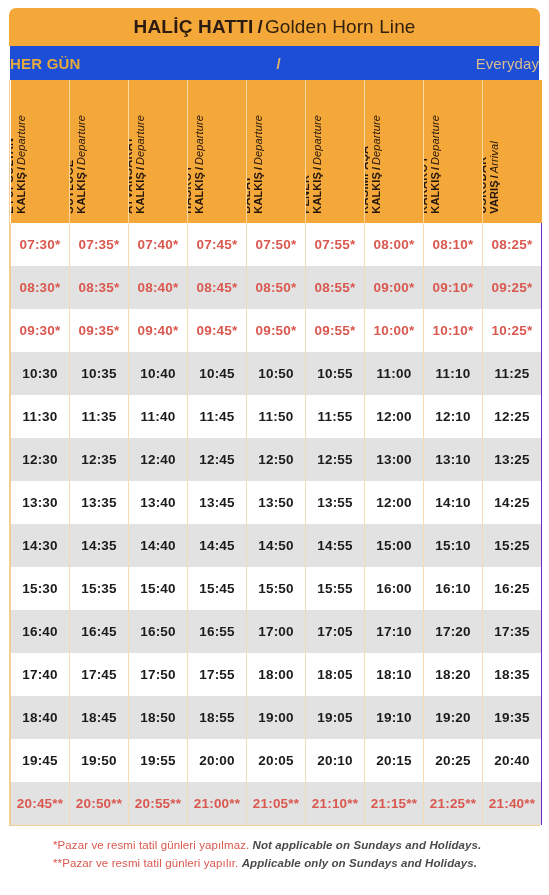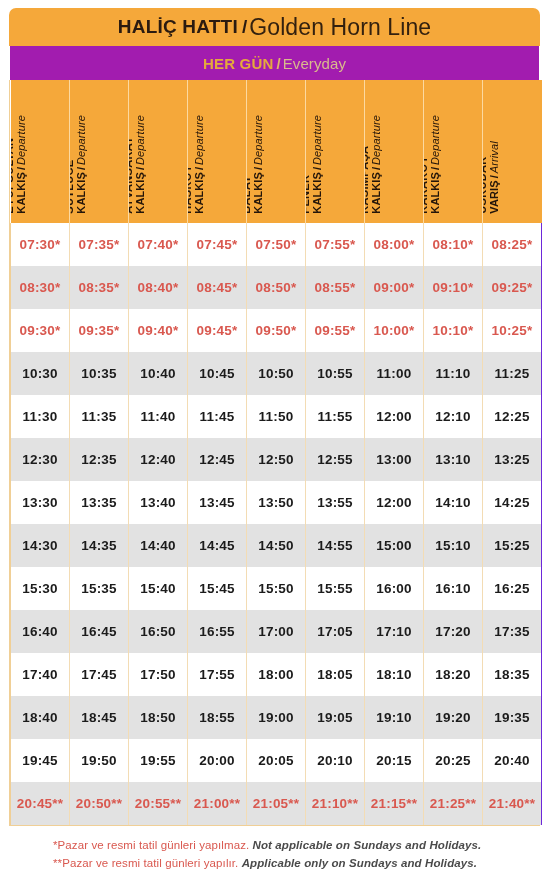--- a/index.html
+++ b/index.html
@@ -36,33 +36,33 @@
     color: #2b1b10;
     letter-spacing: .2px;
   }
   .title-sep {
     font-size: 19px;
     font-weight: bold;
     color: #2b1b10;
     padding: 0 2px 0 4px;
   }
   .title-en {
-    font-size: 23px;
+    font-size: 19px;
     font-weight: normal;
     color: #33210f;
     letter-spacing: .1px;
   }
 
   
   .subtitle-bar {
-    background: #a21caf;
+    background: #1d4ed8;
     height: 34px;
     display: flex;
     align-items: center;
-    justify-content: center;
+    justify-content: space-between;
     border-left: 1px solid #ffffff;
     border-right: 1px solid #ffffff;
   }
   .sub-tr {
     font-size: 15px;
     font-weight: bold;
     color: #e5a93c;
     letter-spacing: .2px;
   }
   .sub-sep {

